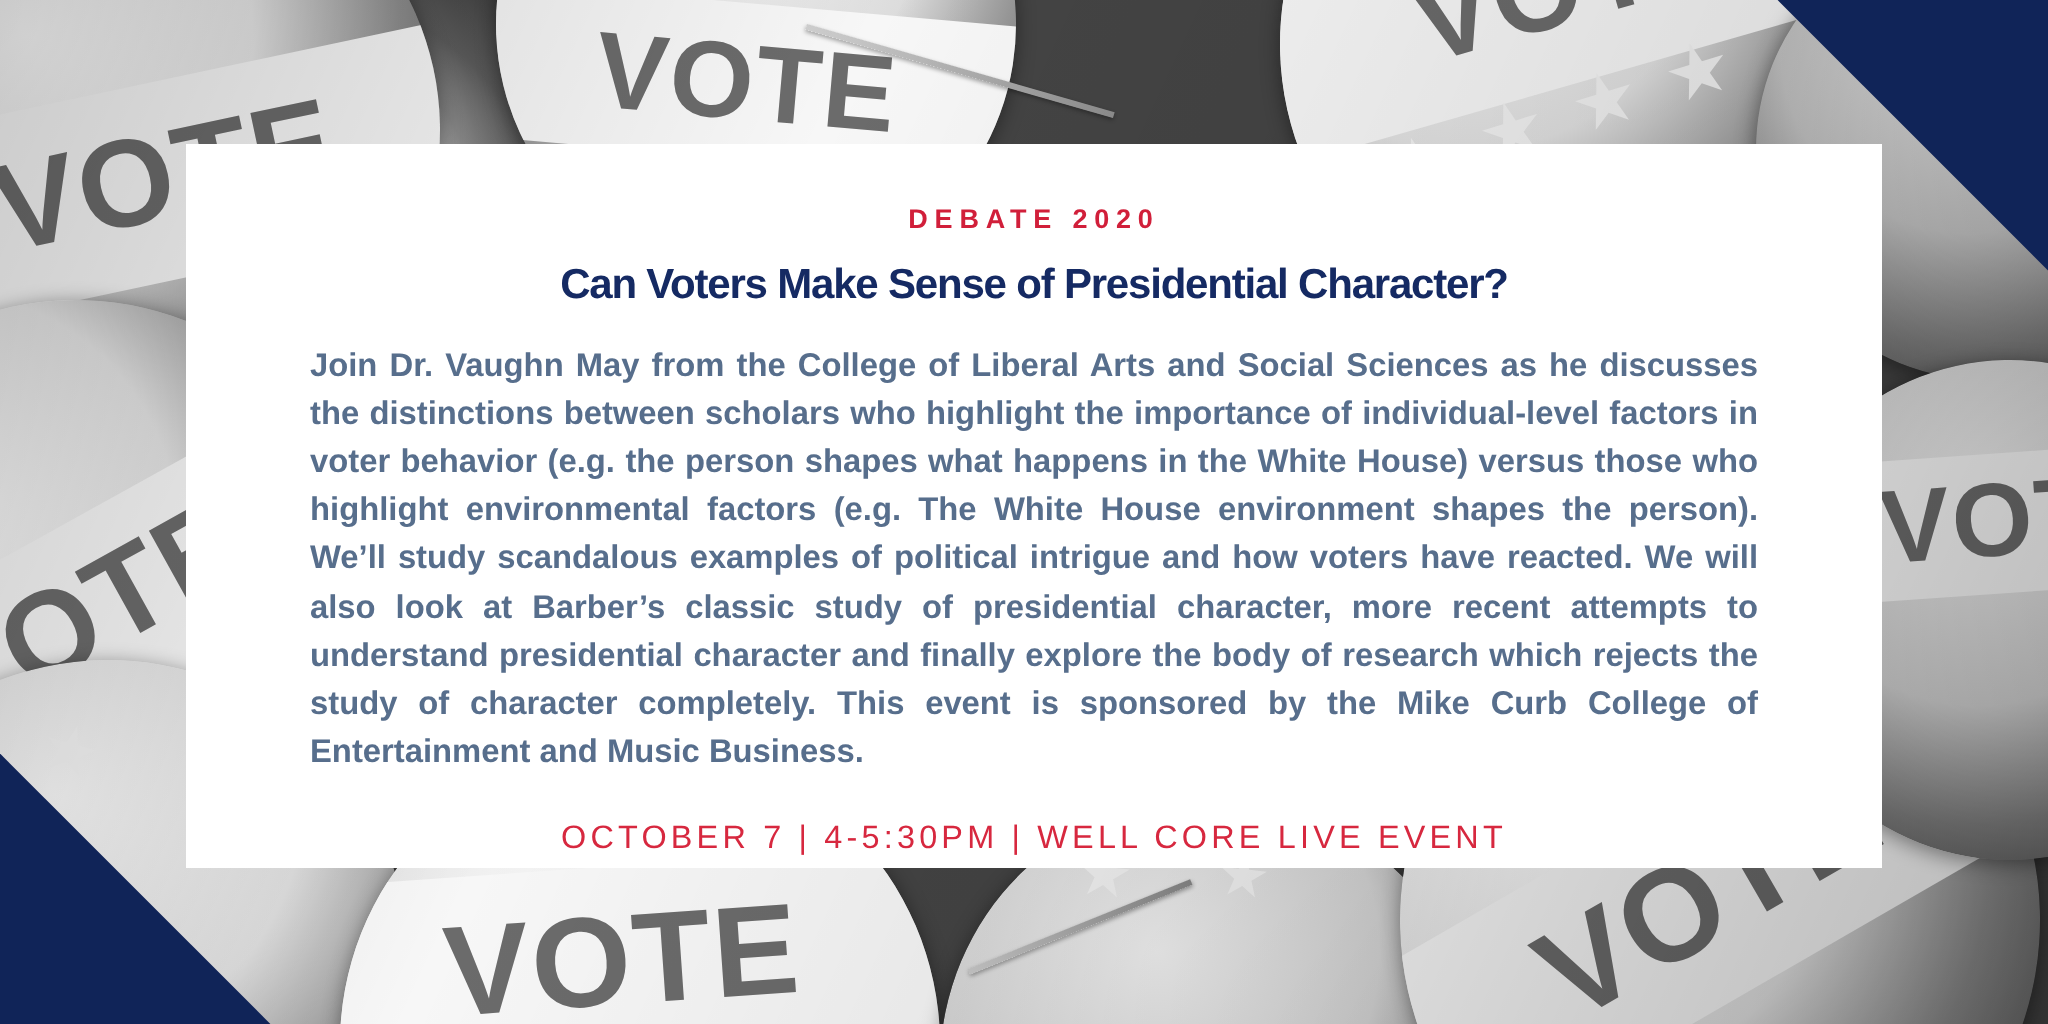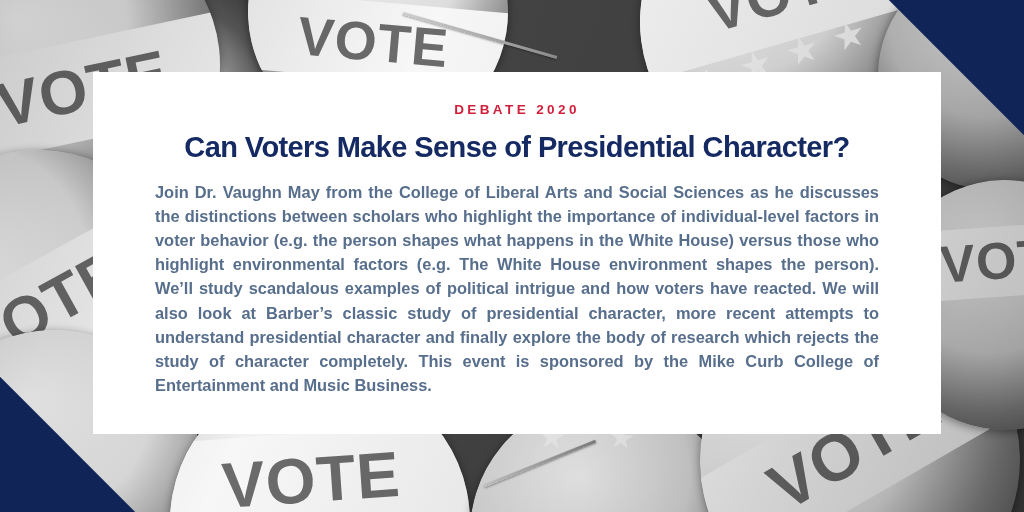--- a/index.html
+++ b/index.html
@@ -107,21 +107,21 @@
     text-align: center;
     color: #d11f3a;
     font-size: 13.5px;
     font-weight: 700;
     letter-spacing: 3.4px;
     margin: 0 0 14px 0;
   }
   #headline {
     text-align: center;
     color: #152a63;
-    font-size: 29px;
+    font-size: 21px;
     font-weight: 700;
     letter-spacing: -0.6px;
     margin: 0 0 16px 0;
     white-space: nowrap;
   }
   #body-copy {
     color: #576e8c;
     font-size: 16.4px;
     line-height: 1.47;
     text-align: justify;
@@ -224,15 +224,16 @@
 
   <div id="bg-shade"></div>
 
   <div class="stripe" id="stripe-tl" style="--navy: #102458;"></div>
   <div class="stripe" id="stripe-br" style="--navy: #102458;"></div>
 
   <div id="card">
     <p id="eyebrow">DEBATE 2020</p>
     <h1 id="headline">Can Voters Make Sense of Presidential Character?</h1>
     <p id="body-copy">Join Dr. Vaughn May from the College of Liberal Arts and Social Sciences as he discusses the distinctions between scholars who highlight the importance of individual-level factors in voter behavior (e.g. the person shapes what happens in the White House) versus those who highlight environmental factors (e.g. The White House environment shapes the person). We’ll study scandalous examples of political intrigue and how voters have reacted. We will also look at Barber’s classic study of presidential character, more recent attempts to understand presidential character and finally explore the body of research which rejects the study of character completely. This event is sponsored by the Mike Curb College of Entertainment and Music Business.</p>
+    <p id="footer-line">OCTOBER 7 | 4-5:30PM | WELL CORE LIVE EVENT</p>
   </div>
 
 </div>
 
 </body></html>

